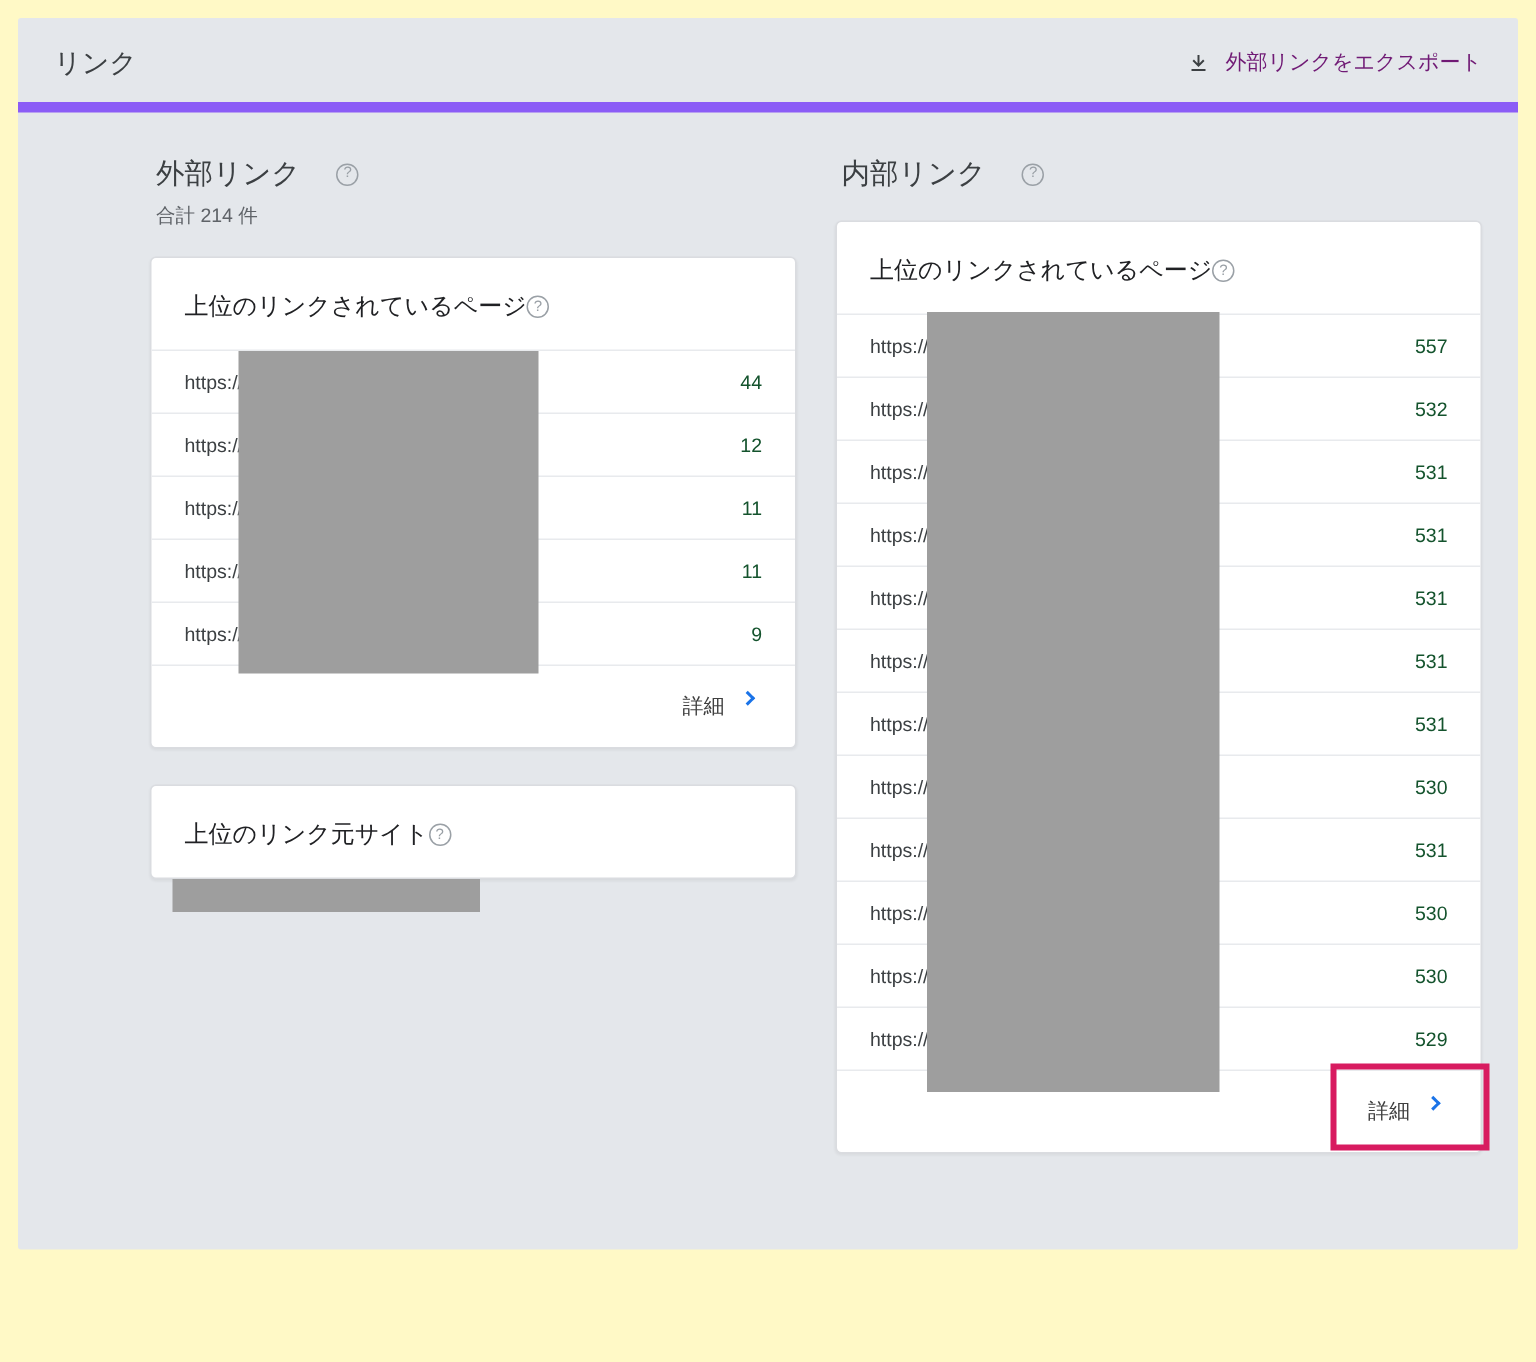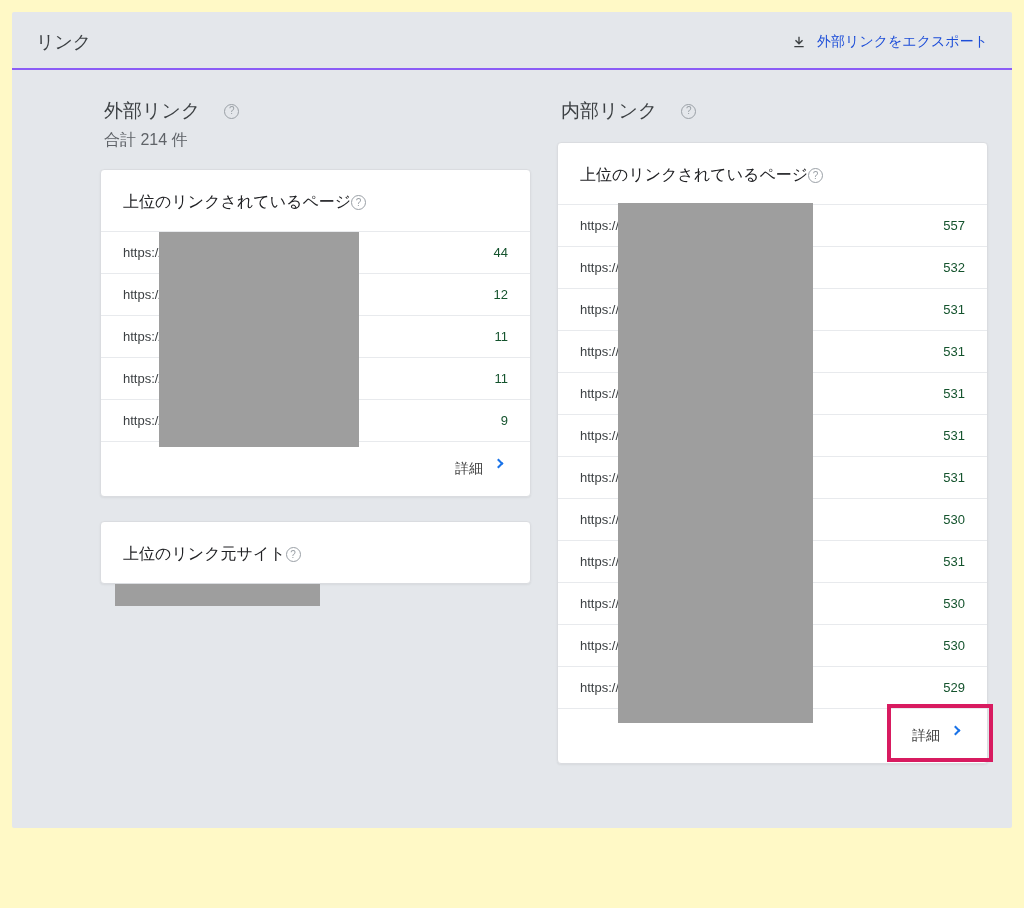--- a/index.html
+++ b/index.html
@@ -12,54 +12,54 @@
   .page {
     background: #e4e7eb;
     border-radius: 2px;
     padding: 0;
   }
   .header {
     display: flex;
     justify-content: space-between;
     align-items: center;
     padding: 18px 24px 14px 24px;
-    border-bottom: 2px solid #8b5cf6;
+    border-bottom: 7px solid #8b5cf6;
   }
   .page-title {
     font-size: 18px;
     font-weight: 400;
     color: #3c4043;
   }
   .export-btn {
     display: flex;
     align-items: center;
     gap: 10px;
     font-size: 14px;
-    color: #1d4ed8;
+    color: #701a75;
     cursor: pointer;
     background: none;
     border: none;
   }
   .columns {
     display: flex;
     gap: 26px;
     padding: 28px 24px 40px 88px;
   }
   .col { flex: 1; min-width: 0; }
   .section-header { padding: 0 4px 18px 4px; }
   .section-title {
     font-size: 19px;
     font-weight: 400;
     color: #3c4043;
     display: inline-flex;
     align-items: center;
     gap: 24px;
   }
   .section-sub {
-    font-size: 16px;
+    font-size: 13px;
     color: #5f6368;
     margin-top: 6px;
   }
   .card {
     background: #fff;
     border: 1px solid #dadce0;
     border-radius: 4px;
     margin-bottom: 24px;
     box-shadow: 0 1px 2px rgba(60,64,67,.08);
   }

